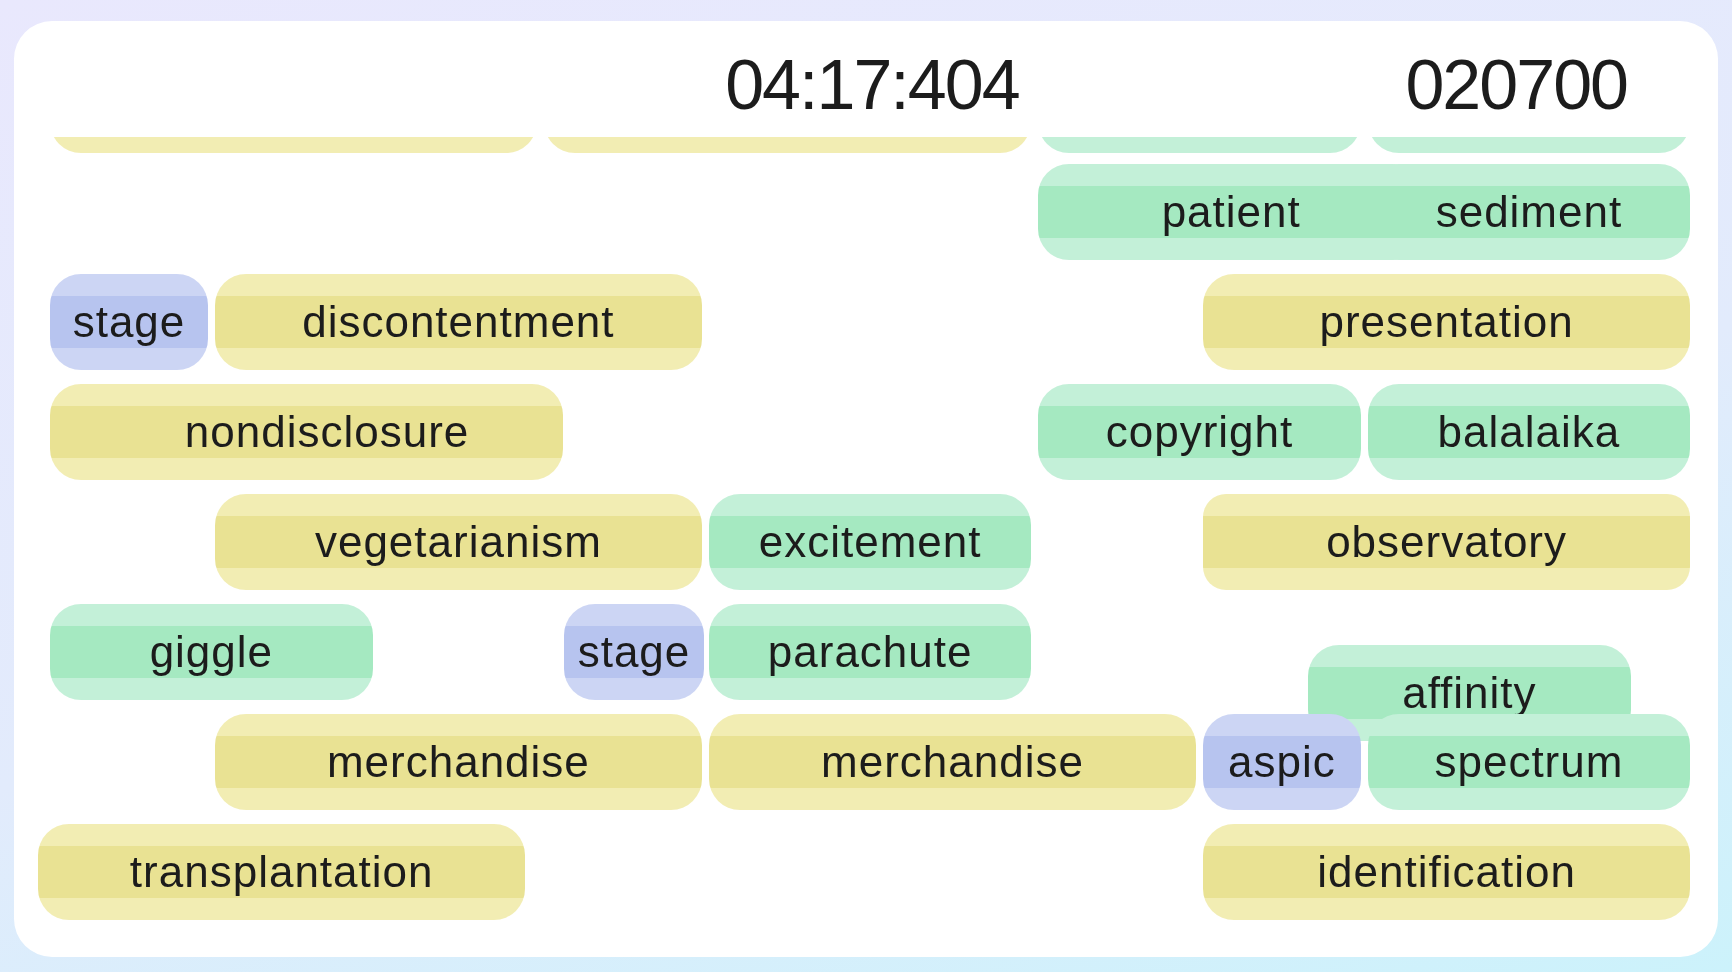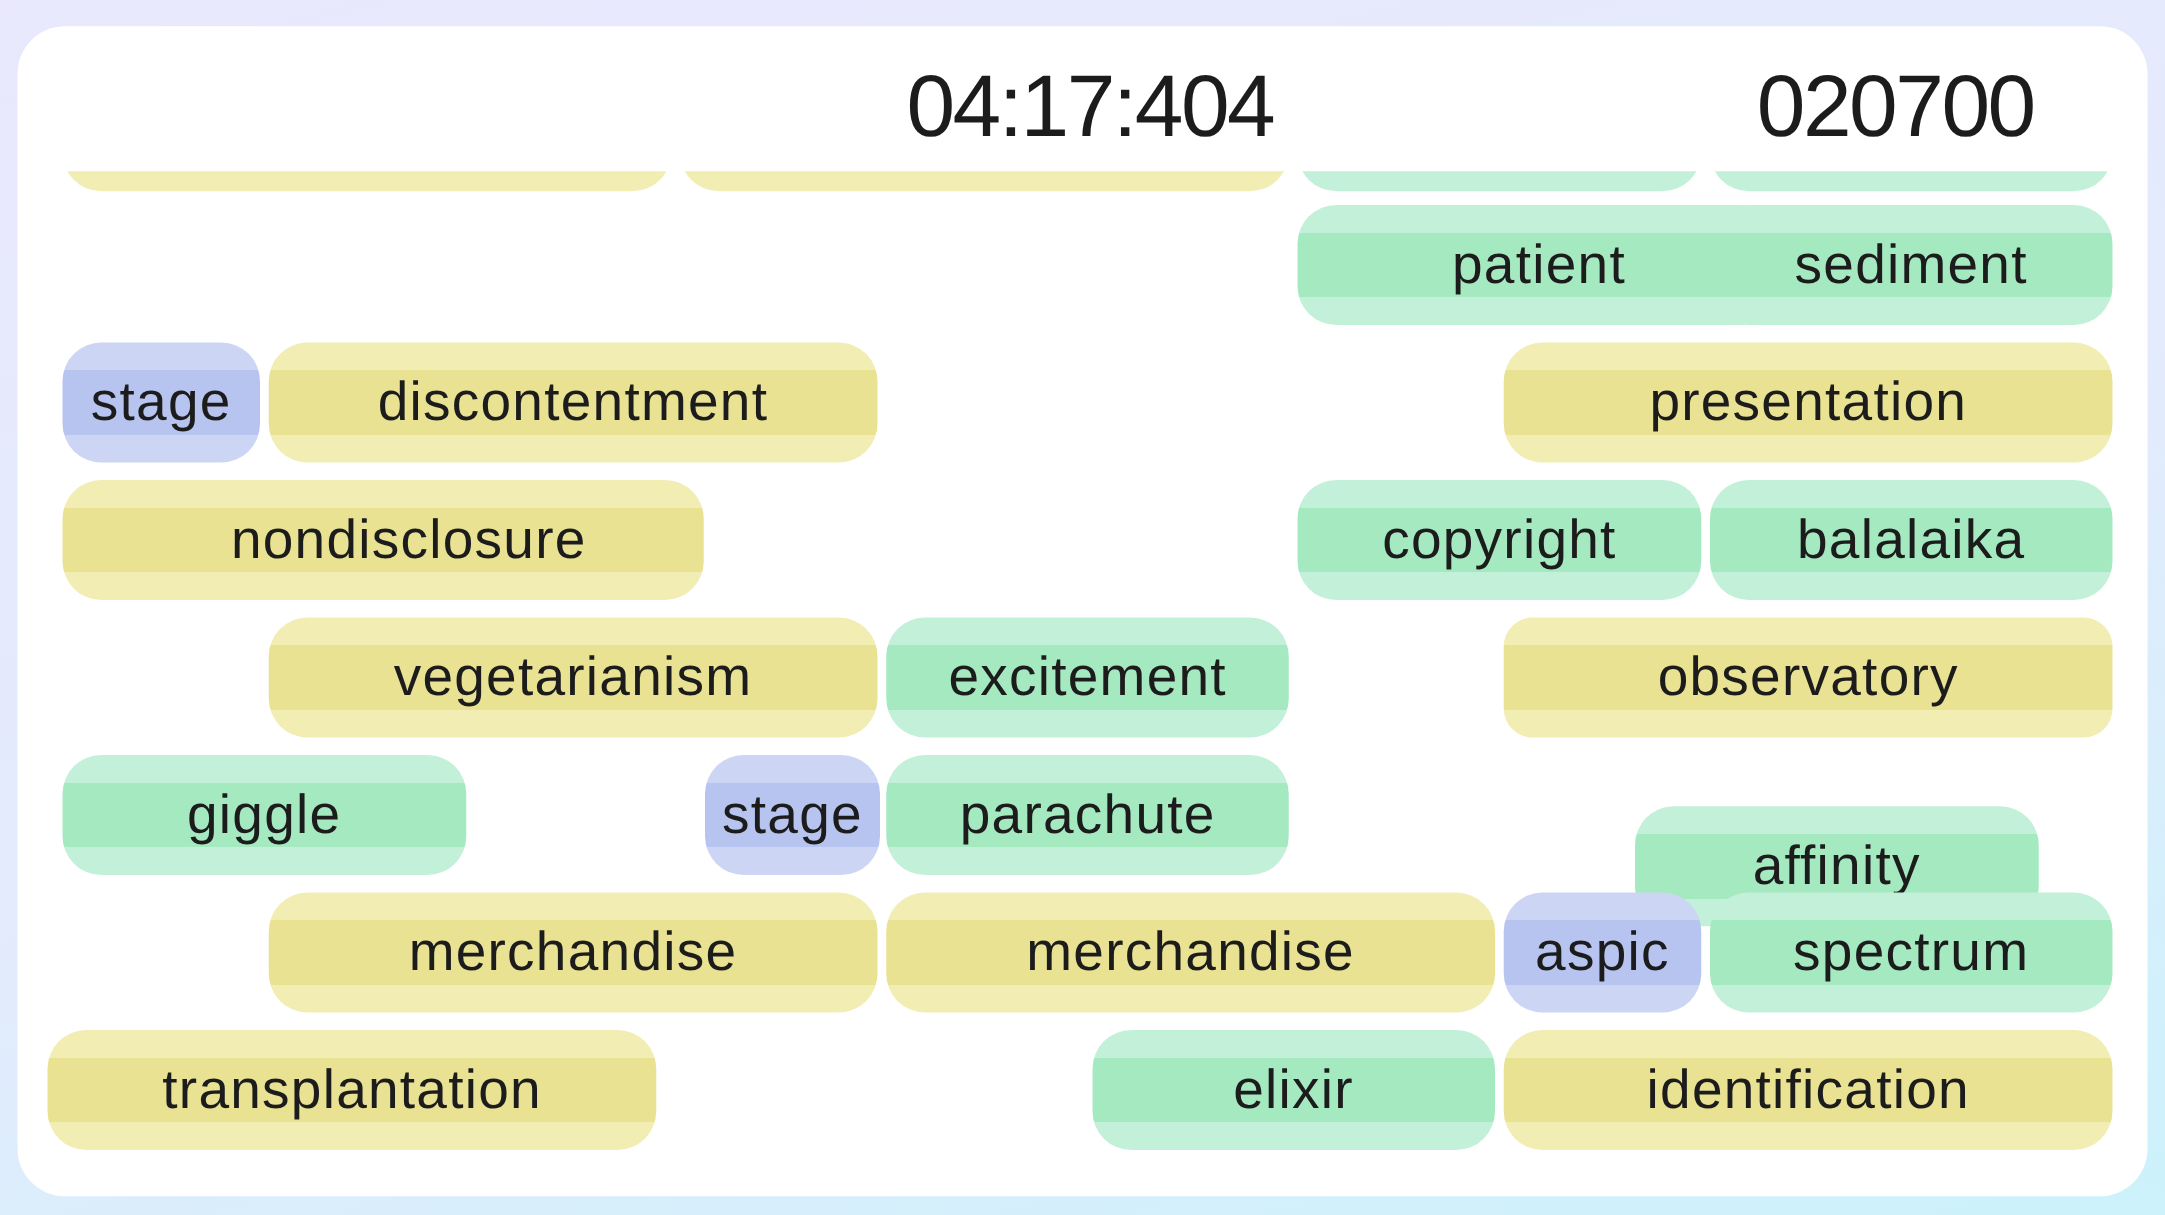--- a/index.html
+++ b/index.html
@@ -83,18 +83,17 @@
           <div class="pill" style="left: 1294px; width: 322.7px; background: linear-gradient(rgb(195, 240, 216) 0px, rgb(195, 240, 216) 23%, rgb(165, 233, 193) 23%, rgb(165, 233, 193) 77%, rgb(195, 240, 216) 77%, rgb(195, 240, 216) 100%); color: rgb(28, 28, 28); margin-top: 41px;">affinity</div>
         </div>
         <div class="row" style="top: 577px;">
           <div class="pill" style="left: 200.7px; width: 487.4px; background: linear-gradient(rgb(242, 237, 179) 0px, rgb(242, 237, 179) 23%, rgb(233, 226, 147) 23%, rgb(233, 226, 147) 77%, rgb(242, 237, 179) 77%, rgb(242, 237, 179) 100%); color: rgb(28, 28, 28);">merchandise</div>
           <div class="pill" style="left: 694.8px; width: 487.4px; background: linear-gradient(rgb(242, 237, 179) 0px, rgb(242, 237, 179) 23%, rgb(233, 226, 147) 23%, rgb(233, 226, 147) 77%, rgb(242, 237, 179) 77%, rgb(242, 237, 179) 100%); color: rgb(28, 28, 28);">merchandise</div>
           <div class="pill" style="left: 1188.9px; width: 158px; background: linear-gradient(rgb(204, 213, 244) 0px, rgb(204, 213, 244) 23%, rgb(183, 196, 239) 23%, rgb(183, 196, 239) 77%, rgb(204, 213, 244) 77%, rgb(204, 213, 244) 100%); color: rgb(28, 28, 28);">aspic</div>
           <div class="pill" style="left: 1353.6px; width: 322.7px; background: linear-gradient(rgb(195, 240, 216) 0px, rgb(195, 240, 216) 23%, rgb(165, 233, 193) 23%, rgb(165, 233, 193) 77%, rgb(195, 240, 216) 77%, rgb(195, 240, 216) 100%); color: rgb(28, 28, 28);">spectrum</div>
         </div>
         <div class="row" style="top: 687px;">
           <div class="pill" style="left: 24px; width: 487.4px; background: linear-gradient(rgb(242, 237, 179) 0px, rgb(242, 237, 179) 23%, rgb(233, 226, 147) 23%, rgb(233, 226, 147) 77%, rgb(242, 237, 179) 77%, rgb(242, 237, 179) 100%); color: rgb(28, 28, 28);">transplantation</div>
-          <div class="pill" style="left: 859.5px; width: 322.7px; background: linear-gradient(rgb(195, 240, 216) 0px, rgb(195, 240, 216) 23%, rgb(165, 233, 193) 23%, rgb(165, 233, 193) 77%, rgb(195, 240, 216) 77%, rgb(195, 240, 216) 100%); color: rgb(28, 28, 28);">elixir</div>
           <div class="pill" style="left: 1188.9px; width: 487.4px; background: linear-gradient(rgb(242, 237, 179) 0px, rgb(242, 237, 179) 23%, rgb(233, 226, 147) 23%, rgb(233, 226, 147) 77%, rgb(242, 237, 179) 77%, rgb(242, 237, 179) 100%); color: rgb(28, 28, 28);">identification</div>
         </div>
       </div>
   </div>
 </div>
 
 </body></html>

